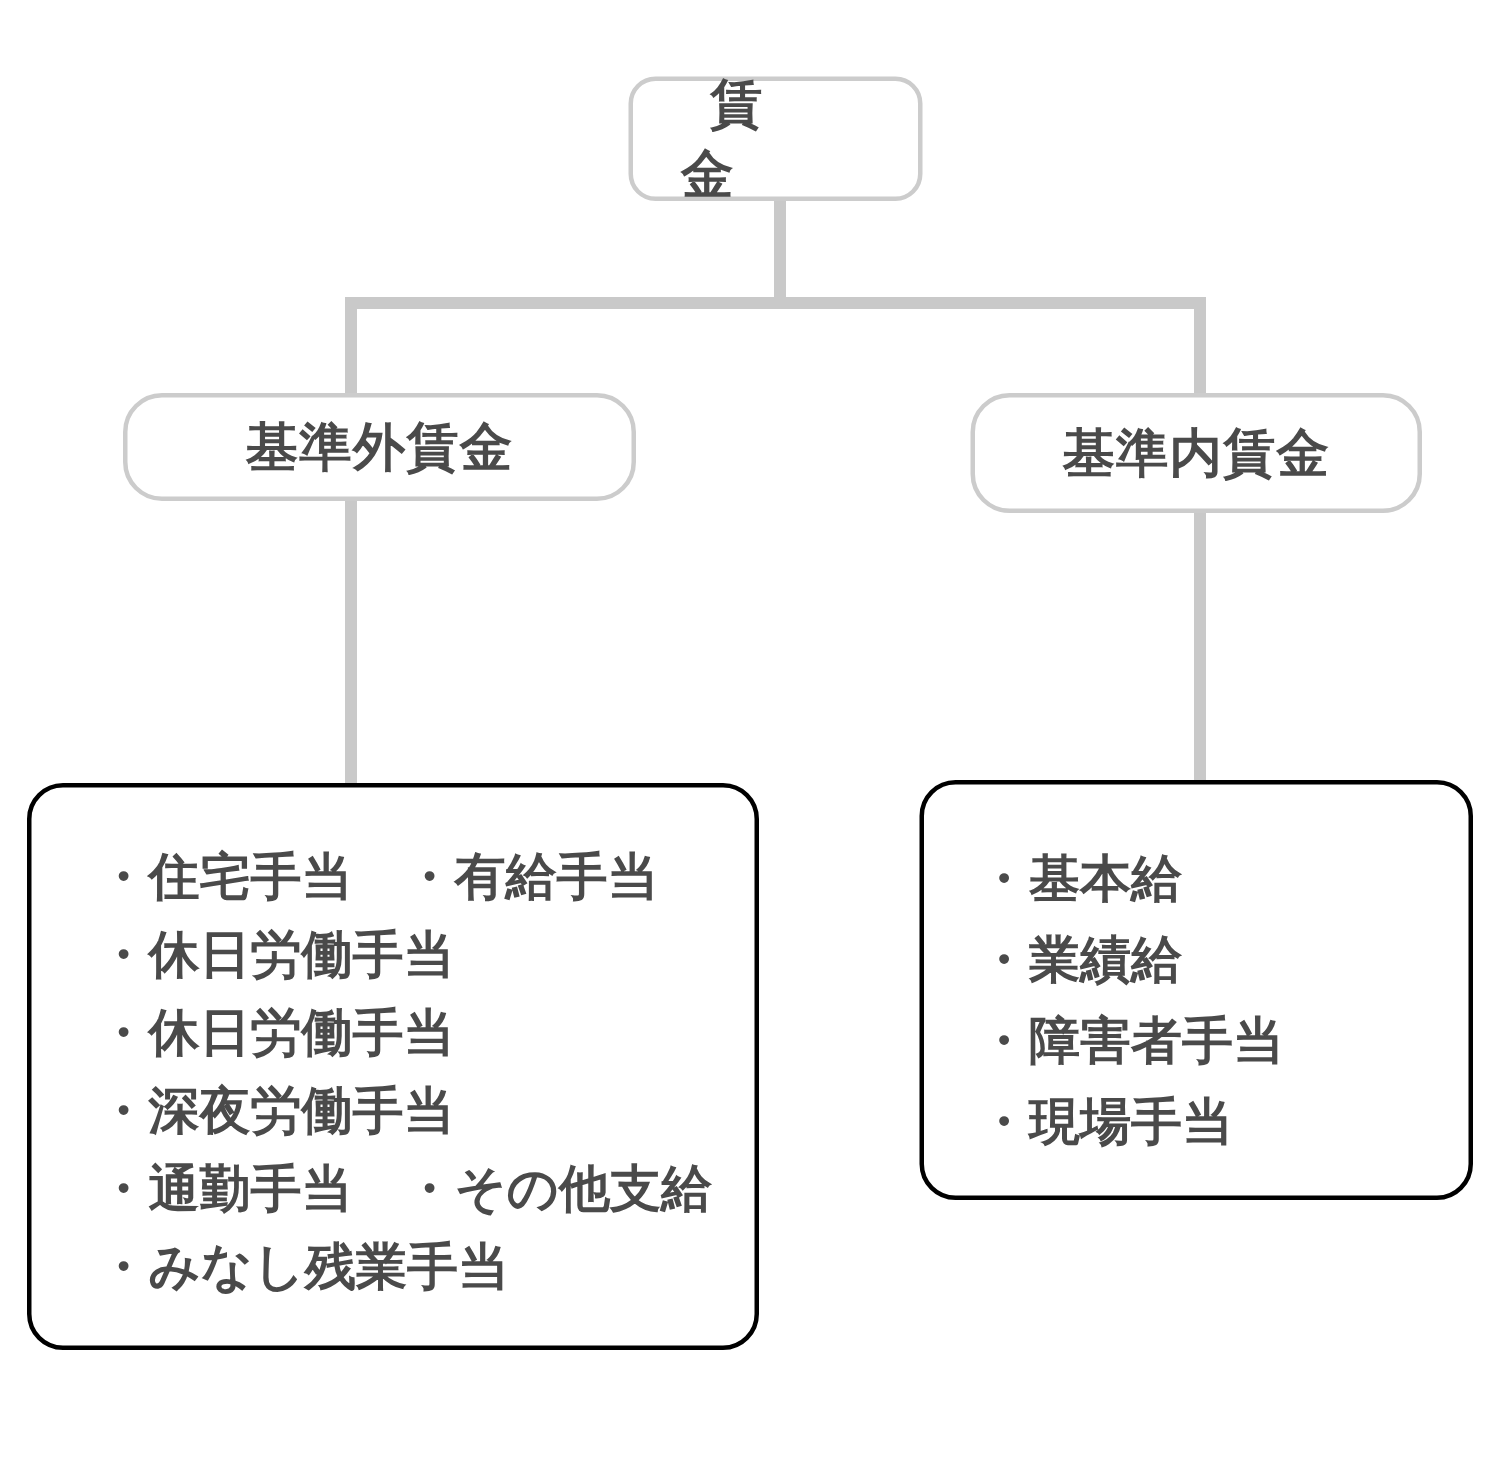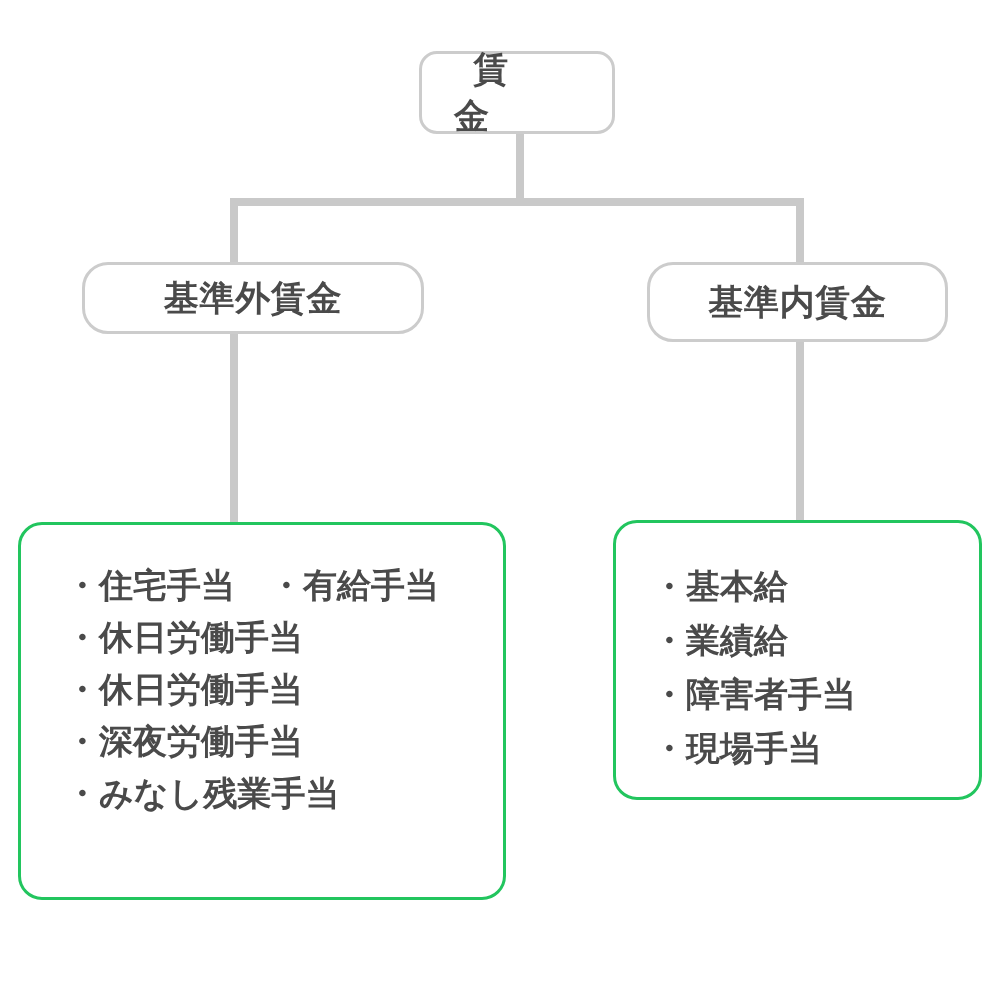--- a/index.html
+++ b/index.html
@@ -81,21 +81,21 @@
     font-size: 35px;
     font-weight: 700;
     letter-spacing: 0.02em;
   }
 
   
   .list-box {
     position: absolute;
     box-sizing: border-box;
     background: #ffffff;
-    border: 3px solid #22c55e;
+    border: 3px solid #000000;
     border-radius: 24px;
     z-index: 2;
     color: #4a4a4a;
   }
   #list-box-kijungai {
     left: 18px;
     top: 522px;
     width: 488px;
     height: 378px;
     padding: 34px 0 0 44px;
@@ -141,20 +141,21 @@
 
   <div class="node" id="node-kijunnai">
     <span class="node-label">基準内賃金</span>
   </div>
 
   <div class="list-box" id="list-box-kijungai">
     <div class="list-line">・住宅手当　・有給手当</div>
     <div class="list-line">・休日労働手当</div>
     <div class="list-line">・休日労働手当</div>
     <div class="list-line">・深夜労働手当</div>
+    <div class="list-line">・通勤手当　・その他支給</div>
     <div class="list-line">・みなし残業手当</div>
   </div>
 
   <div class="list-box" id="list-box-kijunnai">
     <div class="list-line">・基本給</div>
     <div class="list-line">・業績給</div>
     <div class="list-line">・障害者手当</div>
     <div class="list-line">・現場手当</div>
   </div>
 

